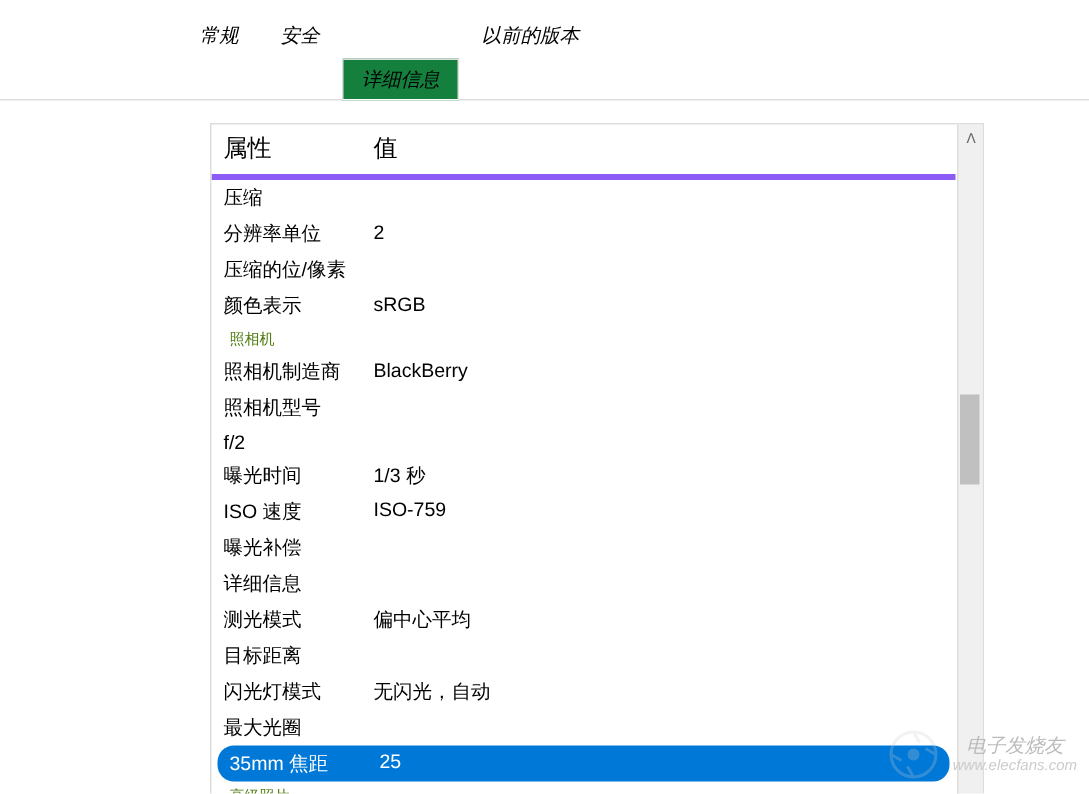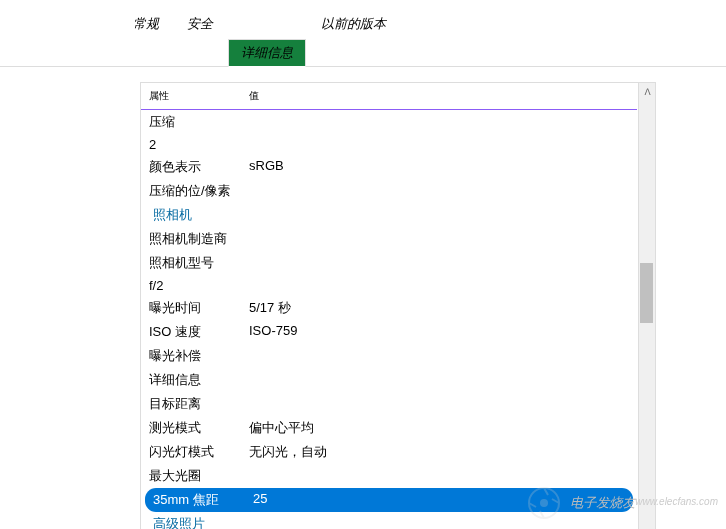--- a/index.html
+++ b/index.html
@@ -44,22 +44,22 @@
       height: 480px;
       position: relative;
       overflow: hidden;
     }
     .prop-table {
       width: calc(100% - 18px);
     }
     .header-row {
       display: flex;
       padding: 6px 8px;
-      border-bottom: 1px solid #8b5cf6;
-      font-size: 10px;
+      border-bottom: 4px solid #8b5cf6;
+      font-size: 16px;
     }
     .prop-row {
       display: flex;
       padding: 3px 8px;
       font-size: 13px;
     }
     .prop-row.selected {
       background: #0078d7;
       color: #fff;
       margin-left: 4px;
@@ -68,22 +68,22 @@
     }
     .prop-label {
       width: 100px;
       flex-shrink: 0;
     }
     .prop-value {
       flex: 1;
     }
     .section-header {
       padding: 3px 12px;
-      font-size: 13px;
-      color: #0369a1;
+      font-size: 10px;
+      color: #4d7c0f;
     }
     .scrollbar {
       position: absolute;
       right: 0;
       top: 0;
       width: 17px;
       height: 100%;
       background: #f0f0f0;
       border-left: 1px solid #ddd;
     }
@@ -117,21 +117,23 @@
       gap: 6px;
       font-style: italic;
     }
     .watermark-logo {
       width: 40px;
       height: 40px;
       opacity: 0.25;
     }
     .watermark-text {
       display: flex;
+      flex-direction: column;
       line-height: 1.1;
+      align-items: center;
     }
     .watermark-cn {
       font-size: 13px;
       color: #bbb;
     }
     .watermark-url {
       font-size: 10px;
       color: #ccc;
     }
   </style>
@@ -150,65 +152,67 @@
     <div class="header-row">
       <div class="prop-label">属性</div>
       <div class="prop-value">值</div>
     </div>
 
     <div class="prop-row">
       <div class="prop-label">压缩</div>
       <div class="prop-value"></div>
     </div>
     <div class="prop-row">
+      <div class="prop-label">分辨率单位</div>
       <div class="prop-value">2</div>
+    </div>
+    <div class="prop-row">
+      <div class="prop-label">压缩的位/像素</div>
+      <div class="prop-value"></div>
     </div>
     <div class="prop-row">
       <div class="prop-label">颜色表示</div>
       <div class="prop-value">sRGB</div>
     </div>
-    <div class="prop-row">
-      <div class="prop-label">压缩的位/像素</div>
-      <div class="prop-value"></div>
-    </div>
 
     <div class="section-header">照相机</div>
 
     <div class="prop-row">
       <div class="prop-label">照相机制造商</div>
+      <div class="prop-value">BlackBerry</div>
     </div>
     <div class="prop-row">
       <div class="prop-label">照相机型号</div>
     </div>
     <div class="prop-row">
       <div class="prop-value">f/2</div>
     </div>
     <div class="prop-row">
       <div class="prop-label">曝光时间</div>
-      <div class="prop-value">5/17 秒</div>
+      <div class="prop-value">1/3 秒</div>
     </div>
     <div class="prop-row">
       <div class="prop-label">ISO 速度</div>
       <div class="prop-value">ISO-759</div>
     </div>
     <div class="prop-row">
       <div class="prop-label">曝光补偿</div>
       <div class="prop-value"></div>
     </div>
     <div class="prop-row">
       <div class="prop-label">详细信息</div>
       <div class="prop-value"></div>
     </div>
     <div class="prop-row">
-      <div class="prop-label">目标距离</div>
-      <div class="prop-value"></div>
-    </div>
-    <div class="prop-row">
       <div class="prop-label">测光模式</div>
       <div class="prop-value">偏中心平均</div>
+    </div>
+    <div class="prop-row">
+      <div class="prop-label">目标距离</div>
+      <div class="prop-value"></div>
     </div>
     <div class="prop-row">
       <div class="prop-label">闪光灯模式</div>
       <div class="prop-value">无闪光，自动</div>
     </div>
     <div class="prop-row">
       <div class="prop-label">最大光圈</div>
       <div class="prop-value"></div>
     </div>
     <div class="prop-row selected">

